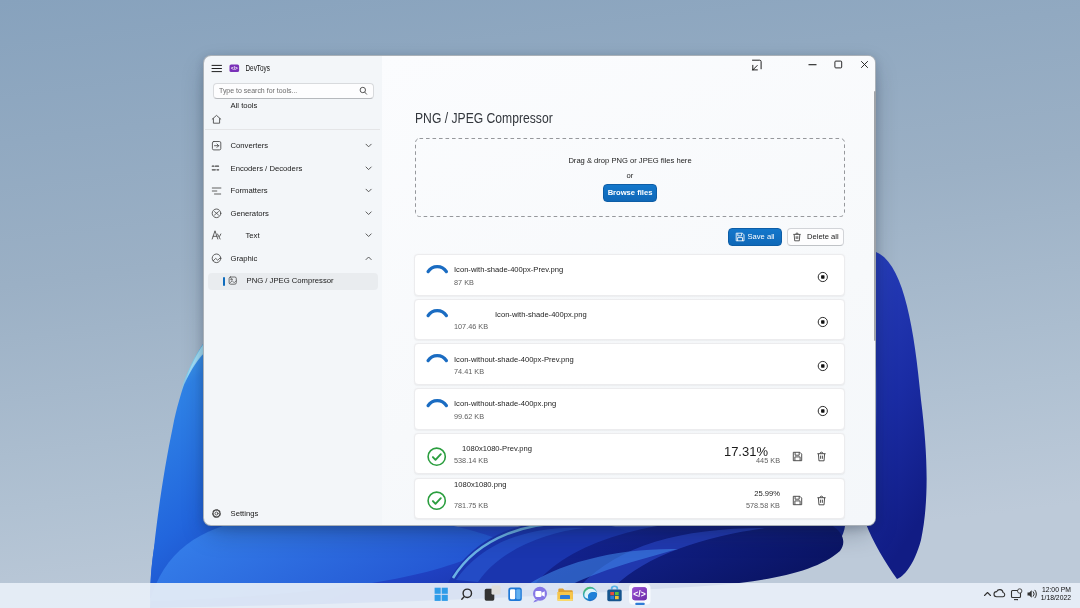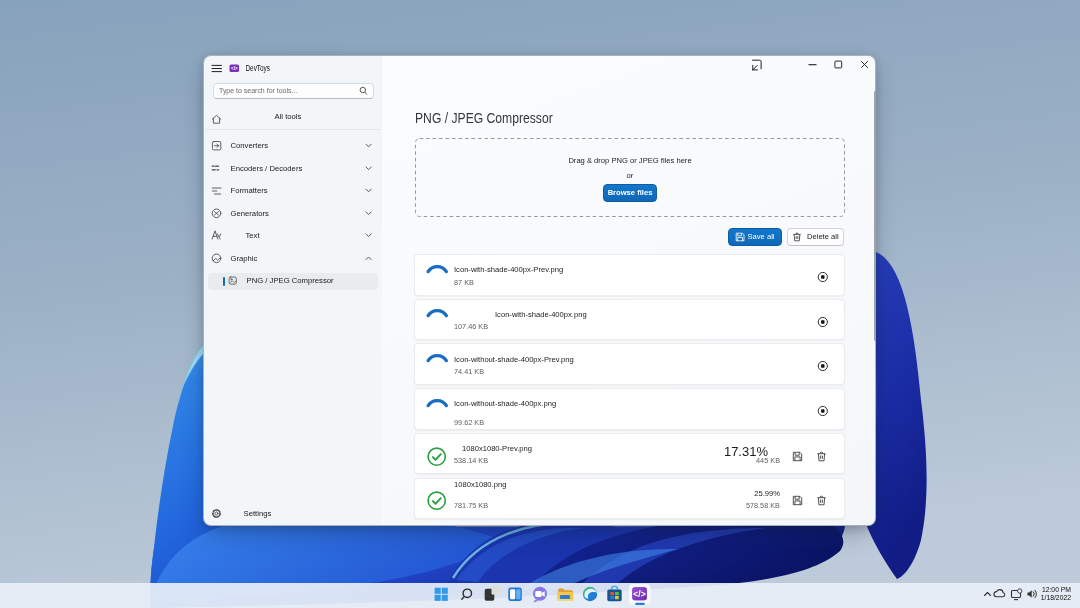--- a/index.html
+++ b/index.html
@@ -230,29 +230,29 @@
 
   <g stroke="#4a4a4a" stroke-width="0.9" fill="none" stroke-linecap="round" stroke-linejoin="round">
     <path d="M161,36.2 l2.6,2.6 l2.6,-2.6"></path>
     <path d="M161,59 l2.6,2.6 l2.6,-2.6"></path>
     <path d="M161,81.2 l2.6,2.6 l2.6,-2.6"></path>
     <path d="M161,103.9 l2.6,2.6 l2.6,-2.6"></path>
     <path d="M161,125.9 l2.6,2.6 l2.6,-2.6"></path>
     <path d="M161,151.6 l2.6,-2.6 l2.6,2.6"></path>
   </g>
 </svg>
-<div class="txt" style="left:230.5px;top:112px;font-size:7.7px;color:#191919;margin-left:44px;">All tools</div>
+<div class="txt" style="left:230.5px;top:101px;font-size:7.7px;color:#191919;">All tools</div>
 <div class="txt" style="left:230.5px;top:141.4px;font-size:7.7px;color:#191919;">Converters</div>
 <div class="txt" style="left:230.5px;top:164.2px;font-size:7.7px;color:#191919;">Encoders / Decoders</div>
 <div class="txt" style="left:230.5px;top:186.4px;font-size:7.7px;color:#191919;">Formatters</div>
 <div class="txt" style="left:230.5px;top:209.1px;font-size:7.7px;color:#191919;">Generators</div>
 <div class="txt" style="left:230.5px;top:231.1px;font-size:7.7px;color:#191919;margin-left:15px;">Text</div>
 <div class="txt" style="left:230.5px;top:254.1px;font-size:7.7px;color:#191919;">Graphic</div>
 <div class="txt" style="left:246.5px;top:276.3px;font-size:7.7px;color:#191919;">PNG / JPEG Compressor</div>
-<div class="txt" style="left:230.5px;top:509.3px;font-size:7.7px;color:#191919;margin-left:13px;">Settings</div>
+<div class="txt" style="left:230.5px;top:509.3px;font-size:7.7px;color:#191919;">Settings</div>
 
 <div class="txt" style="left:414.5px;top:108.8px;font-size:15.2px;font-weight:400;color:#33373d;transform:scaleX(0.80);transform-origin:0 0;">PNG / JPEG Compressor</div>
 
 <svg class="abs" style="left:415px;top:138px" width="430" height="79" viewBox="0 0 430 79">
   <rect x="0.5" y="0.5" width="429" height="78" rx="4" fill="none" stroke="#96989c" stroke-width="1" stroke-dasharray="3.6,2.9"></rect>
 </svg>
 <div class="txt" style="left:415px;top:155.5px;width:430px;text-align:center;font-size:7.6px;color:#1b1b1b;">Drag &amp; drop PNG or JPEG files here</div>
 <div class="txt" style="left:415px;top:170.5px;width:430px;text-align:center;font-size:7.6px;color:#1b1b1b;">or</div>
 <div class="abs" style="left:603px;top:184px;width:54px;height:17.5px;border-radius:4px;
   background:linear-gradient(#1377cb,#0f68b8);border:1px solid #0d5da6;box-sizing:border-box;
@@ -311,21 +311,21 @@
 <div class="txt" style="left:454px;top:367.0px;font-size:7.3px;color:#616161;">74.41 KB</div>
 <div class="abs" style="left:414px;top:388.1px;width:431px;height:41.5px;background:#fff;border:1px solid #ececee;border-radius:4px;box-sizing:border-box;box-shadow:0 0.5px 1.5px rgba(0,0,0,0.05);"></div>
 <svg class="abs" style="left:424px;top:396.6px" width="26" height="14" viewBox="0 0 26 14">
     <path d="M4.1,8.6 A10.9,10.9 0 0 1 22.4,8.6" stroke="#1a6cc2" stroke-width="3.3" fill="none" stroke-linecap="round"></path>
   </svg>
 <svg class="abs" style="left:816px;top:404.1px" width="14" height="14" viewBox="0 0 14 14">
     <circle cx="6.8" cy="7" r="4.6" stroke="#2f2f2f" stroke-width="1" fill="none"></circle>
     <rect x="5.1" y="5.3" width="3.4" height="3.4" rx="0.6" fill="#111"></rect>
   </svg>
 <div class="txt" style="left:454px;top:399.3px;font-size:7.6px;color:#1c1c1c;">Icon-without-shade-400px.png</div>
-<div class="txt" style="left:454px;top:411.7px;font-size:7.3px;color:#616161;margin-top:6px;">99.62 KB</div>
+<div class="txt" style="left:454px;top:411.7px;font-size:7.3px;color:#616161;">99.62 KB</div>
 <div class="abs" style="left:414px;top:432.8px;width:431px;height:41.5px;background:#fff;border:1px solid #ececee;border-radius:4px;box-sizing:border-box;box-shadow:0 0.5px 1.5px rgba(0,0,0,0.05);"></div>
 <svg class="abs" style="left:426.8px;top:446.7px" width="20" height="20" viewBox="0 0 20 20">
     <circle cx="9.7" cy="9.7" r="8.6" stroke="#2b9e3f" stroke-width="1.6" fill="none"></circle>
     <path d="M5.9,10.1 l2.6,2.7 l5.3,-5.6" stroke="#2b9e3f" stroke-width="1.9" fill="none" stroke-linecap="round" stroke-linejoin="round"></path>
   </svg>
 <div class="txt" style="left:588px;top:444.0px;width:180px;text-align:right;font-size:13px;color:#1c1c1c;">17.31%</div>
 <div class="txt" style="left:600px;top:456.4px;width:180px;text-align:right;font-size:7.3px;color:#616161;">445 KB</div>
 <svg class="abs" style="left:792.3px;top:450.6px" width="11" height="11" viewBox="0 0 11 11">
     <g stroke="#333" stroke-width="0.85" fill="none" stroke-linejoin="round">
       <path d="M1.3,1.3 h6.6 l1.8,1.8 v6.6 h-8.4 Z"></path>

